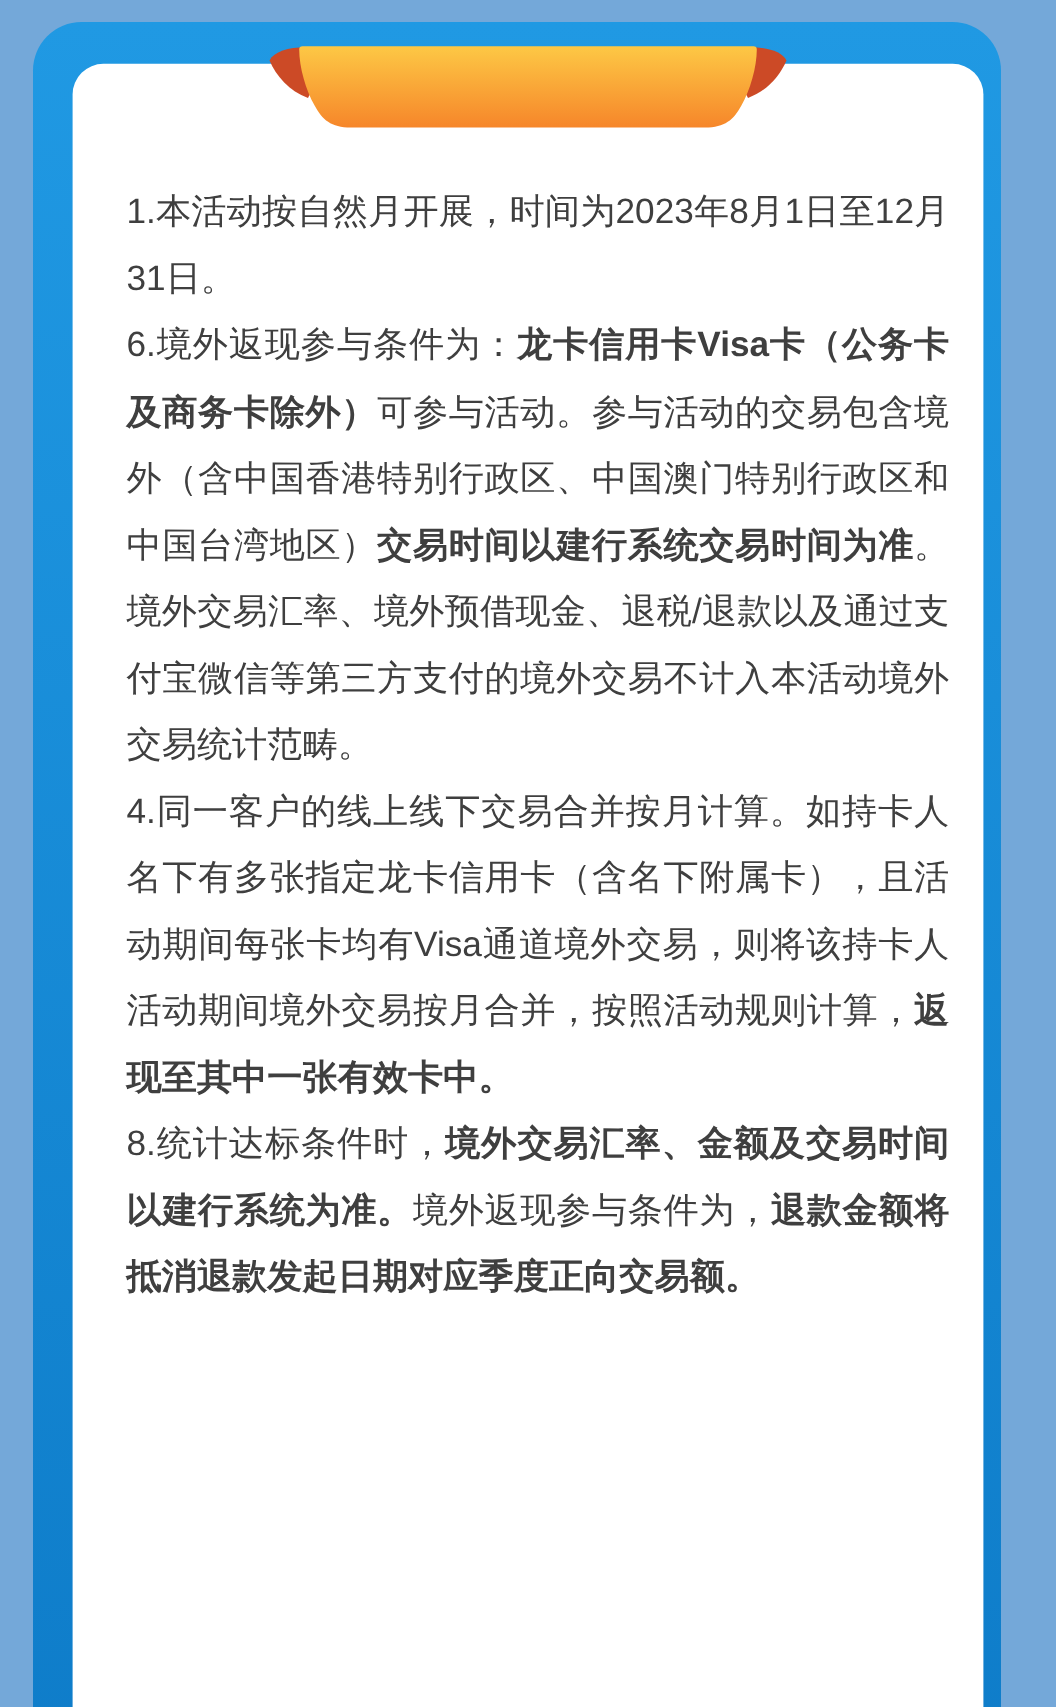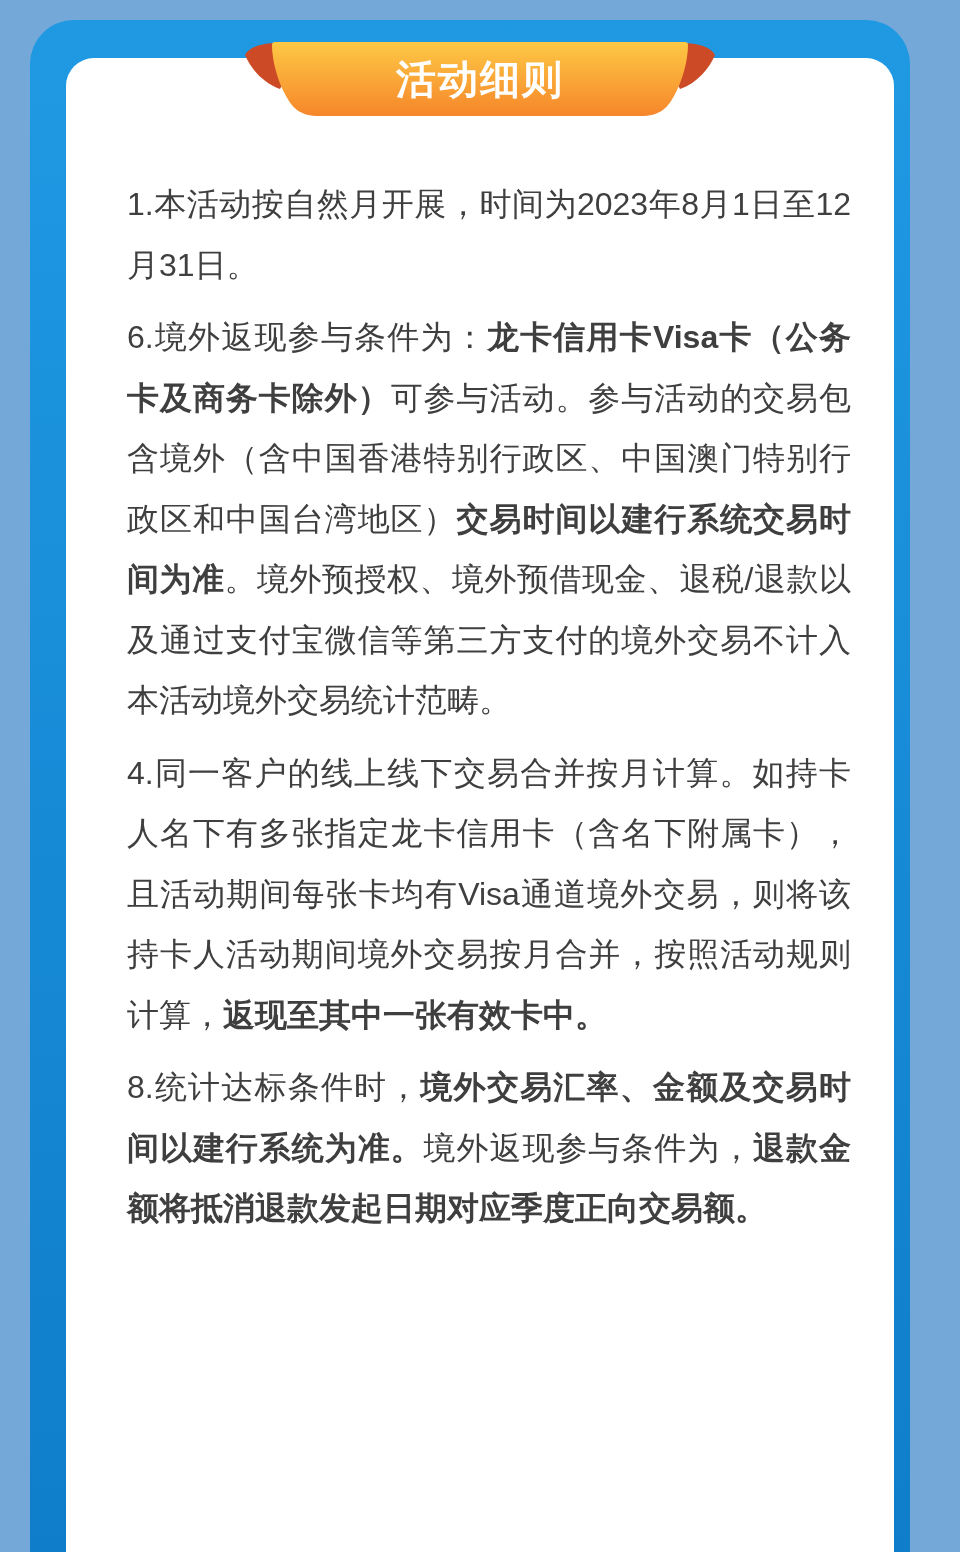--- a/index.html
+++ b/index.html
@@ -45,42 +45,41 @@
     position: absolute;
     left: 49px; top: 104px;
     width: 748px;
     color: var(--body-text, #3f3f3f);
     font-size: 32px;
     line-height: 60.5px;
     text-align: justify;
     text-justify: inter-character;
     word-break: break-all;
   }
-  .content p { margin: 12px; }
+  .content p { margin: 0; }
   .content .b { font-weight: bold; }
 </style>
 </head>
 <body>
 
 <div class="frame"></div>
 <div class="card">
   <div class="content">
       <p><span>1.本活动按自然月开展，时间为2023年8月1日至12月31日。</span></p>
-      <p><span>6.境外返现参与条件为：</span><span class="b">龙卡信用卡Visa卡（公务卡及商务卡除外）</span><span>可参与活动。参与活动的交易包含境外（含中国香港特别行政区、中国澳门特别行政区和中国台湾地区）</span><span class="b">交易时间以建行系统交易时间为准</span><span>。境外预授权、境外预借现金、退税/退款以及通过支付宝微信等第三方支付的境外交易不计入本活动境外交易统计范畴。</span></p>
+      <p><span>6.境外返现参与条件为：</span><span class="b">龙卡信用卡Visa卡（公务卡及商务卡除外）</span><span>可参与活动。参与活动的交易包含境外（含中国香港特别行政区、中国澳门特别行政区和中国台湾地区）</span><span class="b">交易时间以建行系统交易时间为准</span><span>。境外交易汇率、境外预借现金、退税/退款以及通过支付宝微信等第三方支付的境外交易不计入本活动境外交易统计范畴。</span></p>
       <p><span>4.同一客户的线上线下交易合并按月计算。如持卡人名下有多张指定龙卡信用卡（含名下附属卡），且活动期间每张卡均有Visa通道境外交易，则将该持卡人活动期间境外交易按月合并，按照活动规则计算，</span><span class="b">返现至其中一张有效卡中。</span></p>
       <p><span>8.统计达标条件时，</span><span class="b">境外交易汇率、金额及交易时间以建行系统为准。</span><span>境外返现参与条件为，</span><span class="b">退款金额将抵消退款发起日期对应季度正向交易额。</span></p>
     </div>
 </div>
 
 <div class="ribbon">
   <svg viewBox="0 0 484 84" aria-hidden="true">
     <defs>
       <linearGradient id="bandGrad" x1="0" y1="0" x2="0" y2="1">
         <stop offset="0" style="stop-color: var(--ribbon-top, #fdc845)"></stop>
         <stop offset="1" style="stop-color: var(--ribbon-bottom, #f6862a)"></stop>
       </linearGradient>
     </defs>
     <path d="M 40 5 C 24 5 11 9 7 17 C 13 31 25 45 42 51 L 52 32 Z" style="fill: var(--ribbon-fold, #cc4a26)"></path>
     <path d="M 444 5 C 460 5 473 9 477 17 C 471 31 459 45 442 51 L 432 32 Z" style="fill: var(--ribbon-fold, #cc4a26)"></path>
     <path d="M 34 7 Q 34 4 37 4 L 447 4 Q 450 4 450 7 C 450 23 444 44 436 58 C 429 71 421 78 403 78 L 81 78 C 63 78 55 71 48 58 C 40 44 34 23 34 7 Z" fill="url(#bandGrad)"></path>
   </svg>
-  <div class="ribbon-title">活动细则</div>
 </div>
 
 </body></html>

